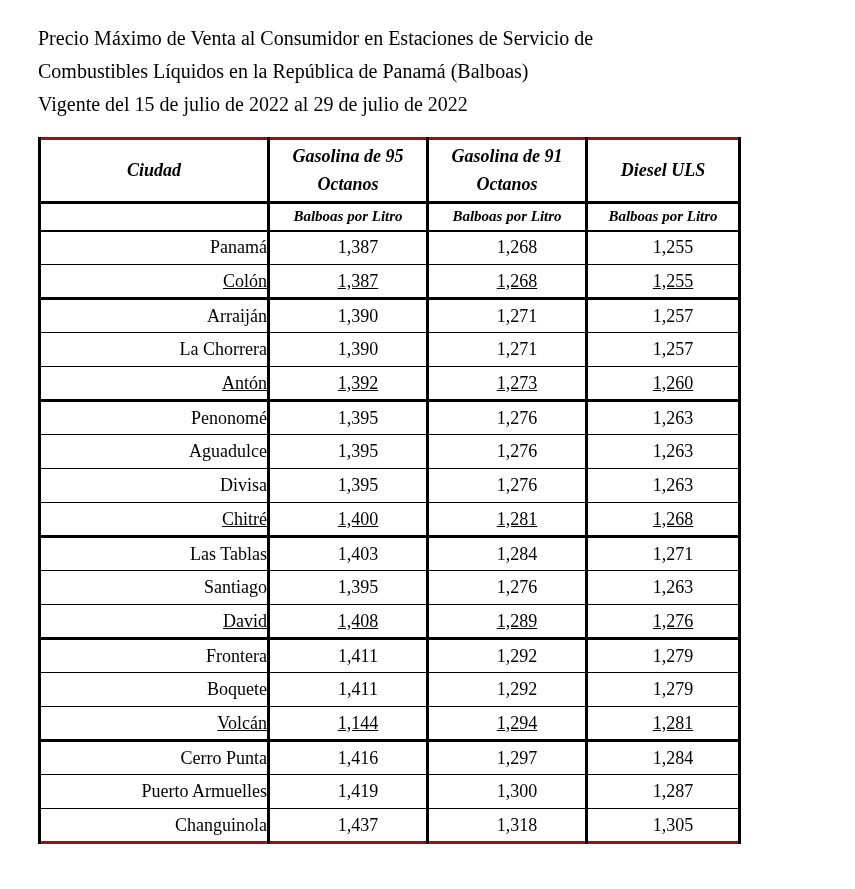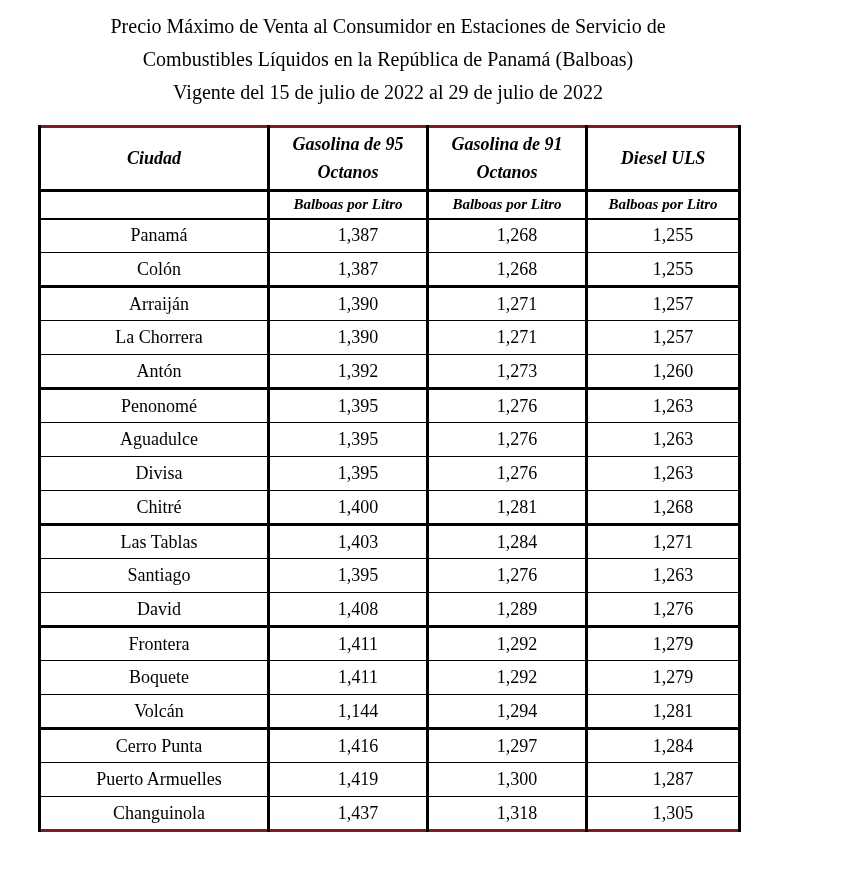--- a/index.html
+++ b/index.html
@@ -9,22 +9,22 @@
     background: #ffffff;
     color: #000000;
     font-family: "Liberation Serif", "DejaVu Serif", serif;
     overflow: hidden;
   }
   .content {
     margin-left: 38px;
     width: 700px;
   }
   .title-block {
-    padding-top: 10px;
-    text-align: center;
+    padding-top: 22px;
+    text-align: left;
   }
   .title-line {
     font-size: 20px;
     line-height: 33px;
     white-space: nowrap;
   }
   table.price-table {
     width: 700px;
     table-layout: fixed;
     border-collapse: collapse;
@@ -58,25 +58,25 @@
     font-weight: bold;
     font-style: italic;
     text-align: center;
   }
   tr.sub-head-row th { border-bottom-width: 2px; }
   td {
     height: 34px;
     font-size: 18px;
   }
   td.city-cell {
-    text-align: center;
+    text-align: right;
     padding-left: 10px;
   }
   td.num-cell { text-align: center; padding-left: 20px; }
-  tr.group-end td { border-bottom-width: 3px; }
+  tr.group-end td { border-bottom-width: 3px; text-decoration: underline; }
   .footer-row {
     margin-top: 8px;
     display: flex;
     align-items: baseline;
     font-size: 18px;
   }
   .footer-label { margin-left: 10px; }
   .footer-value { margin-left: 36px; }
 </style>
 </head>

